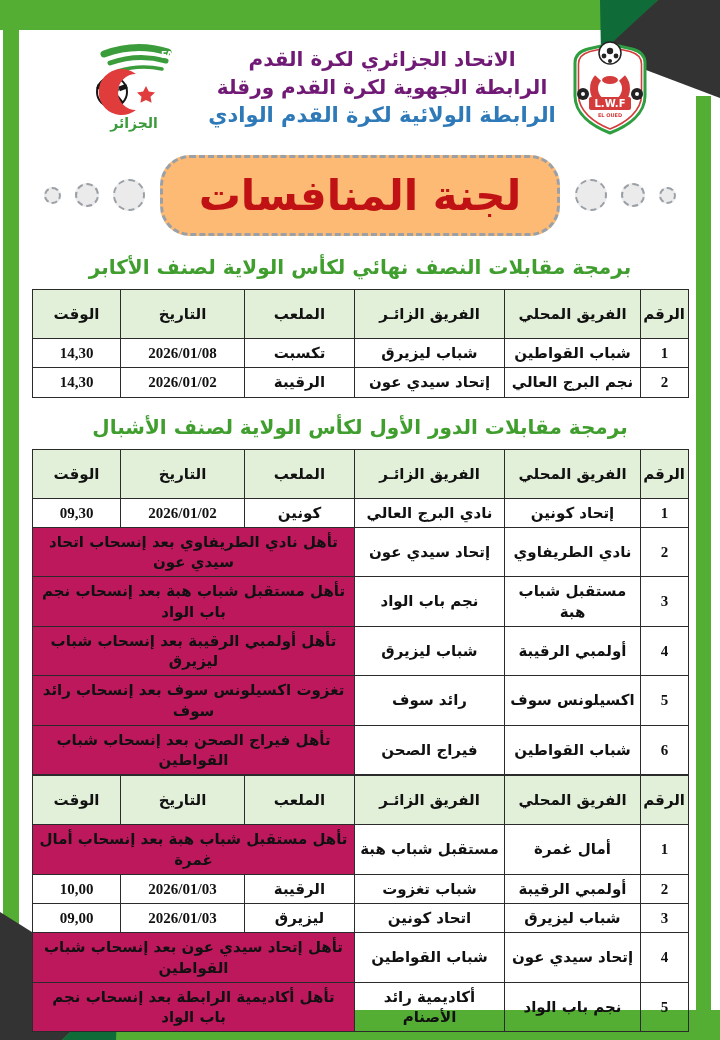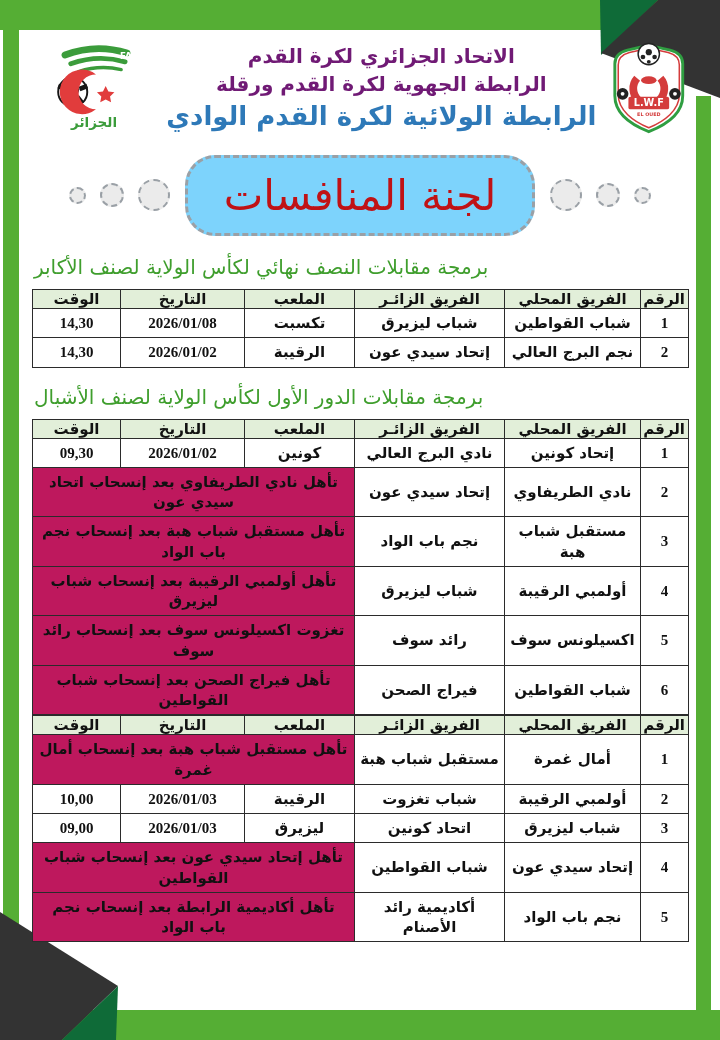--- a/index.html
+++ b/index.html
@@ -7,43 +7,43 @@
     position:relative;width:720px;height:1040px;background:#ffffff;
     overflow:hidden;font-family:"DejaVu Sans",sans-serif;
   }
   .frame-svg{position:absolute;inset:0;z-index:0;}
   .content{position:absolute;inset:0;z-index:1;padding:36px 32px 0;box-sizing:border-box;}
 
   
   .org-header{display:flex;direction:rtl;align-items:center;justify-content:center;gap:14px;margin-top:2px;}
   .org-lines{text-align:center;direction:rtl;}
   .org-line{font-weight:bold;color:#701a75;font-size:20px;line-height:1.4;white-space:nowrap;}
-  .org-line.blue{color:#2e79b8;font-size:26px;}
+  .org-line.blue{color:#2e79b8;font-size:21px;}
 
   
   .title-wrap{display:flex;align-items:center;justify-content:center;margin-top:14px;height:86px;}
   .dot{border:2px dashed #9aa0a6;background:#ebebeb;border-radius:50%;display:inline-block;margin:0 7px;flex:0 0 auto;}
   .dot.sm{width:13px;height:13px;}
   .dot.md{width:20px;height:20px;}
   .dot.lg{width:28px;height:28px;}
   .title-box{
-    border:3px dashed #9aa0a6;background:#7dd3fc;border-radius:30px;
-    color:#c01215;font-size:42px;font-weight:normal;padding:6px 36px;line-height:1.5;
+    border:3px dashed #9aa0a6;background:#fdba74;border-radius:30px;
+    color:#c01215;font-size:42px;font-weight:bold;padding:6px 36px;line-height:1.5;
     direction:rtl;white-space:nowrap;margin:0 8px;
   }
 
   
   .section-heading{
-    color:#3f9e2d;font-size:20px;font-weight:normal;text-align:left;direction:rtl;
+    color:#3f9e2d;font-size:20px;font-weight:bold;text-align:center;direction:rtl;
     margin:15px 2px 8px;line-height:1.4;
   }
   table.sched{width:656px;border-collapse:collapse;direction:rtl;table-layout:fixed;margin:0 auto;}
   table.sched th{
     background:#e2efd9;border:1px solid #2b2b2b;font-size:15px;font-weight:bold;
-    padding:0 3px;color:#111;text-align:center;
+    padding:15px 3px;color:#111;text-align:center;
   }
   table.sched td{
     border:1px solid #2b2b2b;font-size:15px;font-weight:bold;color:#111;
     padding:4px 4px;text-align:center;vertical-align:middle;line-height:1.35;
   }
   td.c-num,td.c-date,td.c-time{font-family:Liberation Serif, serif;font-weight:normal;font-size:16px;}
   td.c-note{background:#be185d;font-size:13px;font-weight:bold;padding:6px 4px;}
   col.w-num{width:48px;}col.w-home{width:136px;}col.w-away{width:150px;}
   col.w-venue{width:110px;}col.w-date{width:124px;}col.w-time{width:88px;}
 </style>

